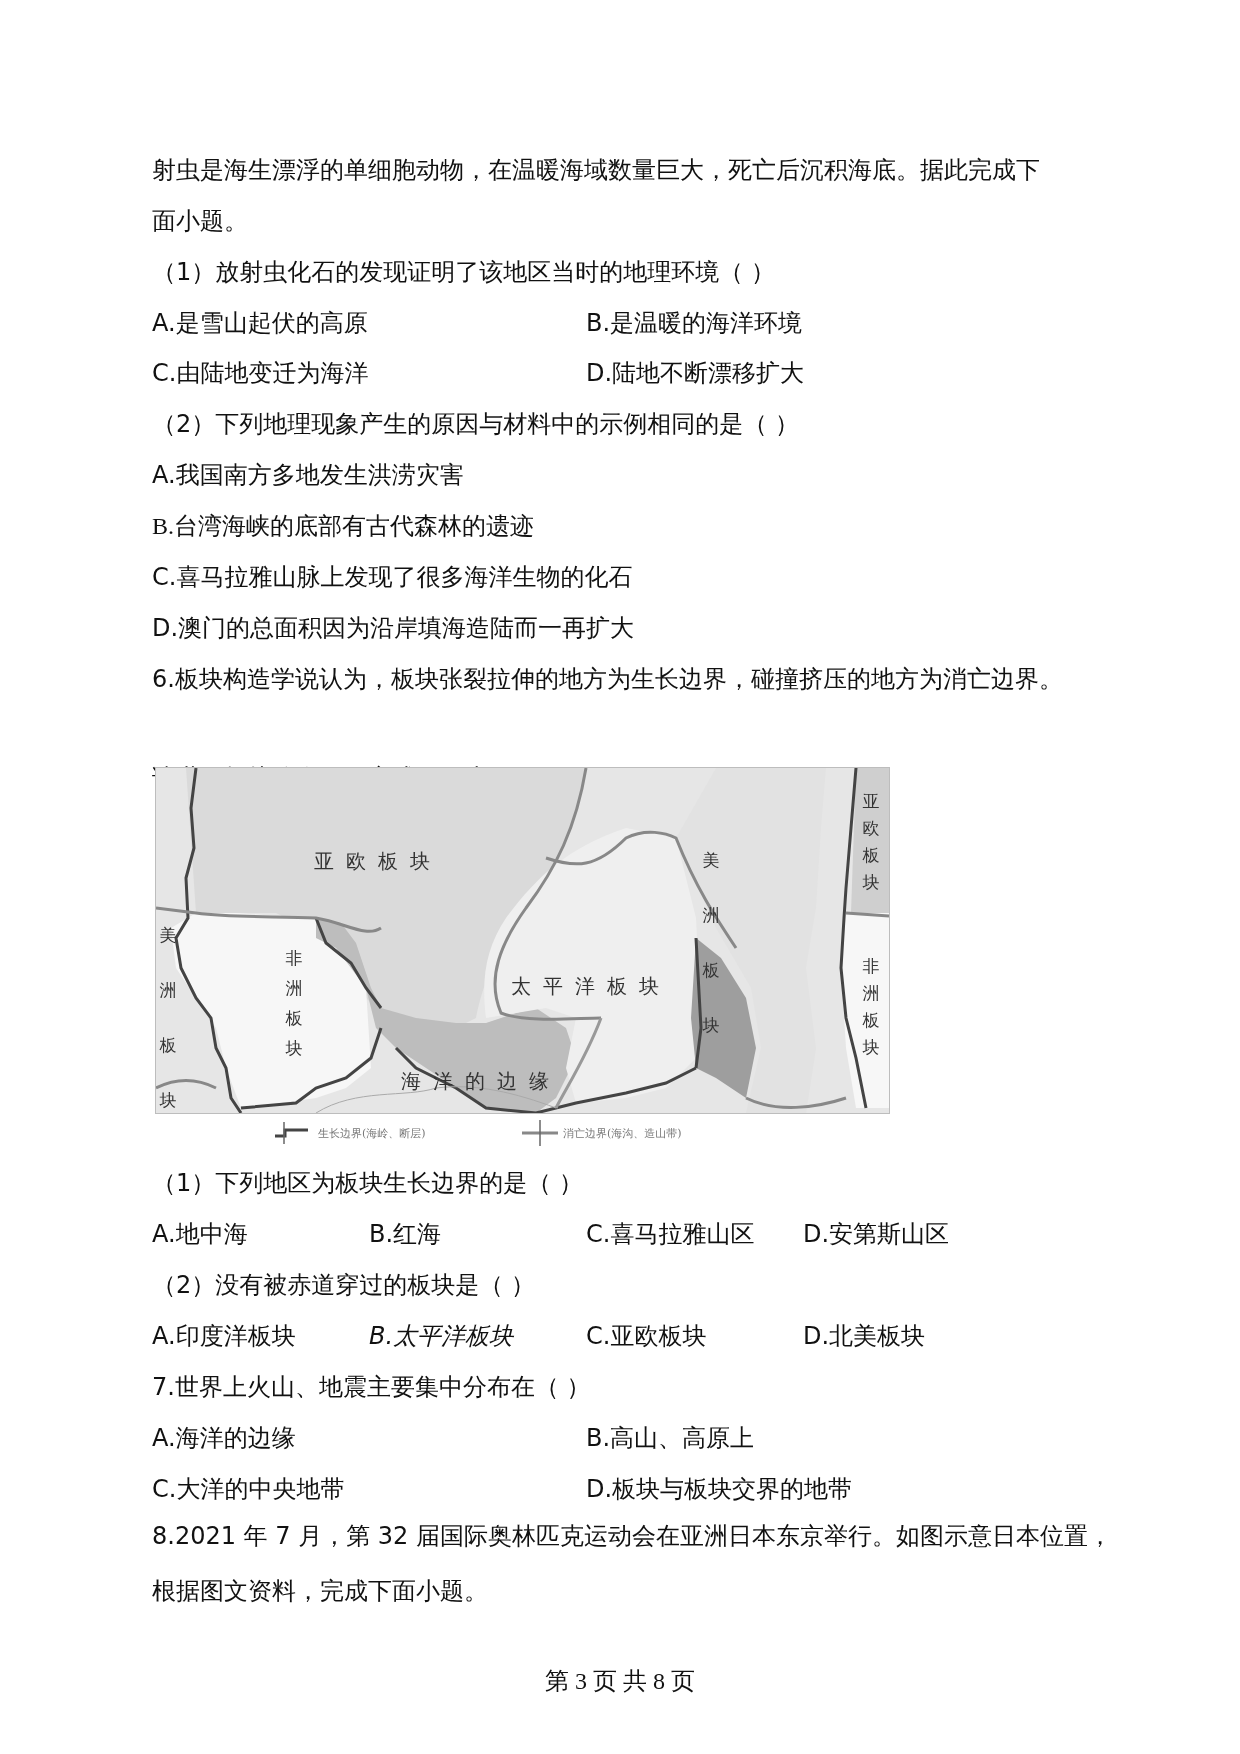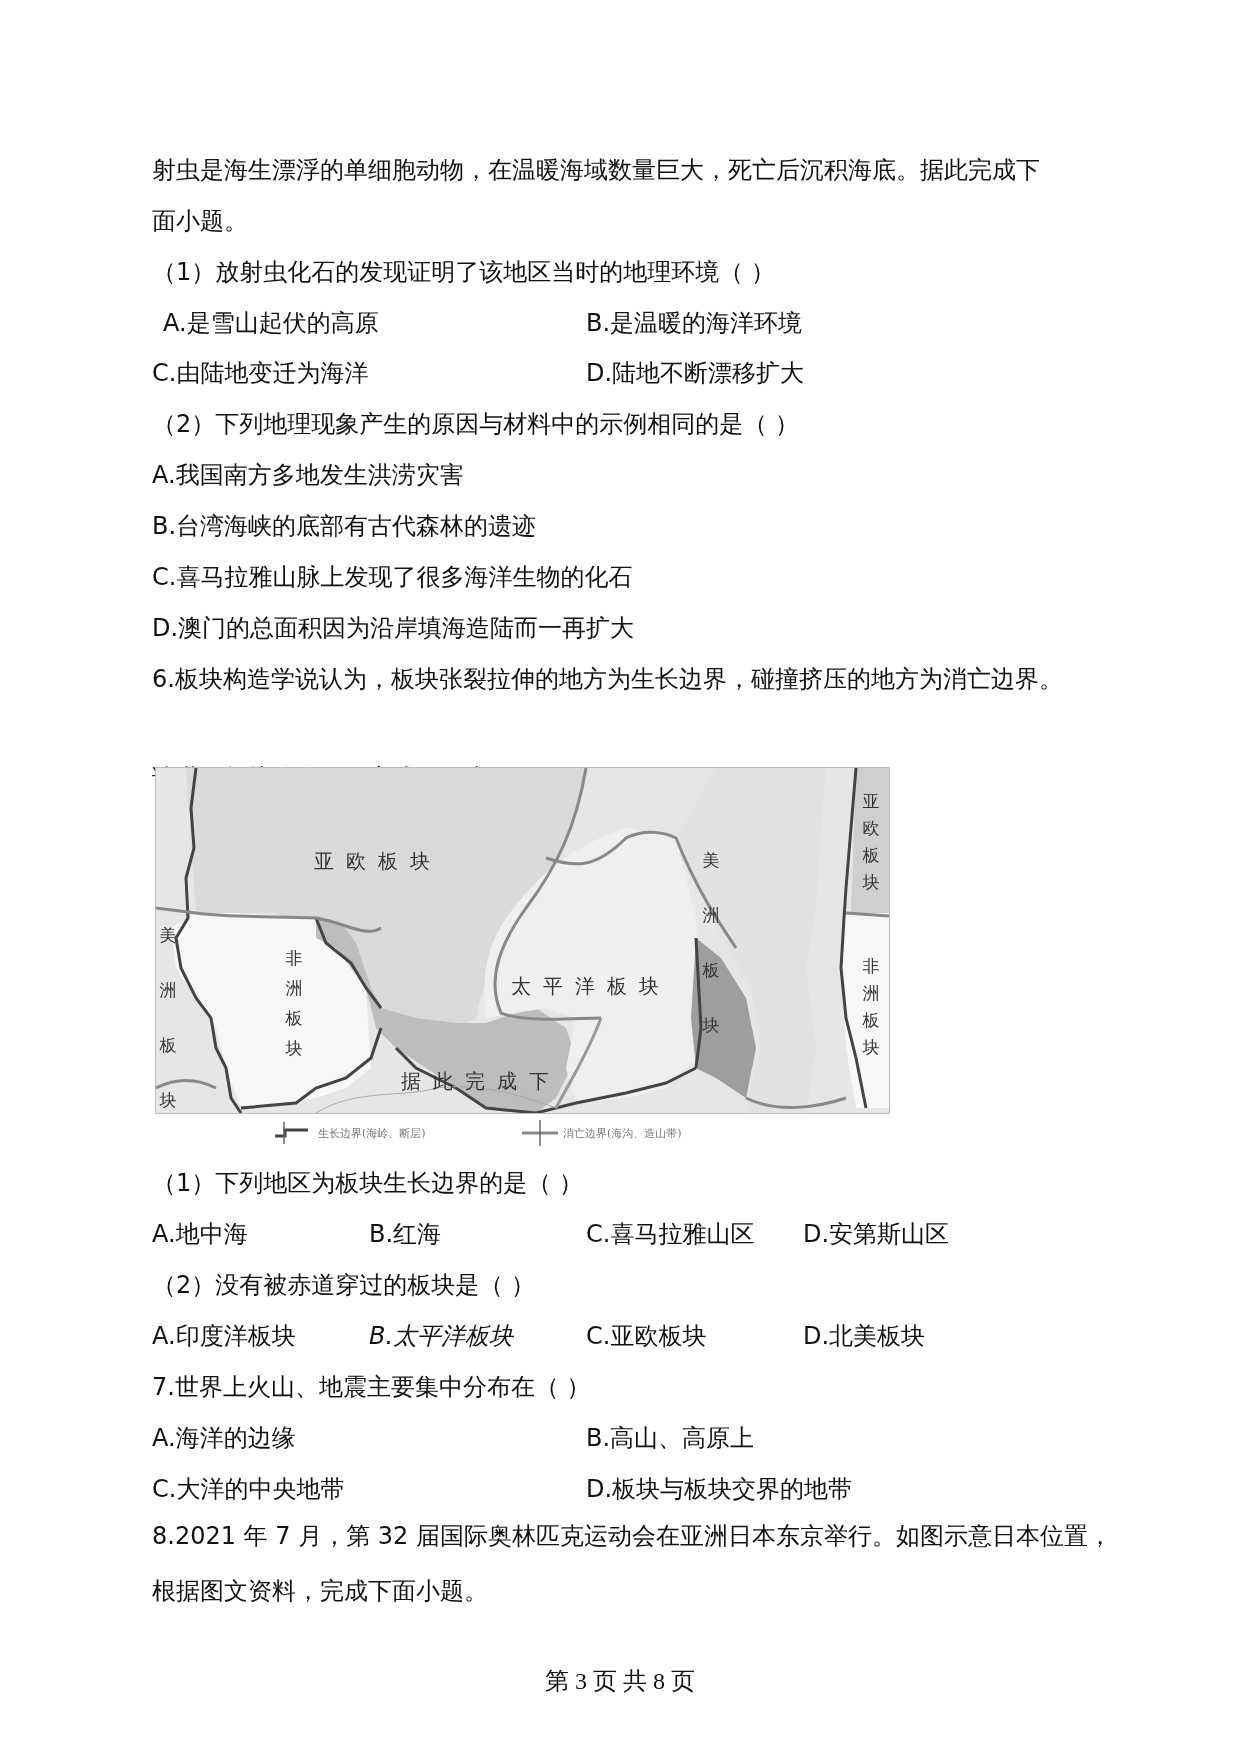--- a/index.html
+++ b/index.html
@@ -19,28 +19,28 @@
   .footer { position:absolute; top:1665px; left:0; width:1240px; text-align:center;
             font-family:"Liberation Serif","DejaVu Serif",serif; font-size:24px; color:#111; }
 </style>
 </head>
 <body>
 
 <div class="line" style="top:155px;">射虫是海生漂浮的单细胞动物，在温暖海域数量巨大，死亡后沉积海底。据此完成下</div>
 <div class="line" style="top:206px;">面小题。</div>
 
 <div class="line" style="top:257px;">（1）放射虫化石的发现证明了该地区当时的地理环境（    ）</div>
-<div class="opt" style="left:163px; top:308px;">A.是雪山起伏的高原</div>
+<div class="opt" style="left:152px; top:308px;">A.是雪山起伏的高原</div>
 <div class="opt" style="left:586px; top:308px;">B.是温暖的海洋环境</div>
 <div class="opt" style="left:152px; top:358px;">C.由陆地变迁为海洋</div>
 <div class="opt" style="left:586px; top:358px;">D.陆地不断漂移扩大</div>
 
 <div class="line" style="top:409px;">（2）下列地理现象产生的原因与材料中的示例相同的是（    ）</div>
 <div class="opt" style="left:152px; top:460px;">A.我国南方多地发生洪涝灾害</div>
-<div class="opt" style="left:152px; top:511px;">B.台湾海峡的底部有古代森林的遗迹</div>
+<div class="opt" style="left:152px; top:511px;font-family:Liberation Serif, serif;">B.台湾海峡的底部有古代森林的遗迹</div>
 <div class="opt" style="left:152px; top:562px;">C.喜马拉雅山脉上发现了很多海洋生物的化石</div>
 <div class="opt" style="left:152px; top:613px;">D.澳门的总面积因为沿岸填海造陆而一再扩大</div>
 
 <div class="line" style="top:664px;">6.板块构造学说认为，板块张裂拉伸的地方为生长边界，碰撞挤压的地方为消亡边界。</div>
 <div class="line" style="top:715px;margin-top:48px;">读世界板块分布图，完成下面小题。</div>
 
 <div class="map">
   <svg width="733" height="345" viewBox="0 0 733 345">
 
     <path d="M30,0 L430,0 C420,60 400,100 370,140 C350,170 330,200 320,250 L300,260 L255,250 L220,240 L200,220 L185,160 L165,150 L160,170 L130,150 L120,145 L80,145 L40,145 Z" fill="#dadada"></path>
@@ -71,21 +71,21 @@
     <path d="M445,250 C430,290 410,320 400,340" fill="none" stroke="#999" stroke-width="3"></path>
     <path d="M390,90 C420,100 440,100 470,70 C490,60 510,65 520,70 C540,120 560,150 580,180" fill="none" stroke="#888" stroke-width="3"></path>
     <path d="M590,330 C620,345 660,340 690,330" fill="none" stroke="#888" stroke-width="3"></path>
     <path d="M0,320 C20,310 40,310 60,320" fill="none" stroke="#888" stroke-width="3"></path>
     <path d="M690,145 L733,148" fill="none" stroke="#888" stroke-width="3"></path>
 
     <path d="M160,345 C200,320 250,330 280,320 C320,315 360,325 400,340" fill="none" stroke="#aaa" stroke-width="1"></path>
   </svg>
   <div class="maplabel" style="left:158px; top:80px;">亚欧板块</div>
   <div class="maplabel" style="left:355px; top:205px;">太平洋板块</div>
-  <div class="maplabel" style="left:245px; top:300px;">据此完成下</div>
+  <div class="maplabel" style="left:245px; top:300px;">海洋的边缘</div>
 
   <div class="vlabel" style="left:128px; top:175px;">
     <div>非</div>
       <div>洲</div>
       <div>板</div>
       <div>块</div>
   </div>
   <div class="vlabel" style="left:2px; top:140px; line-height:55px;">
     <div>美</div>
       <div>洲</div>

